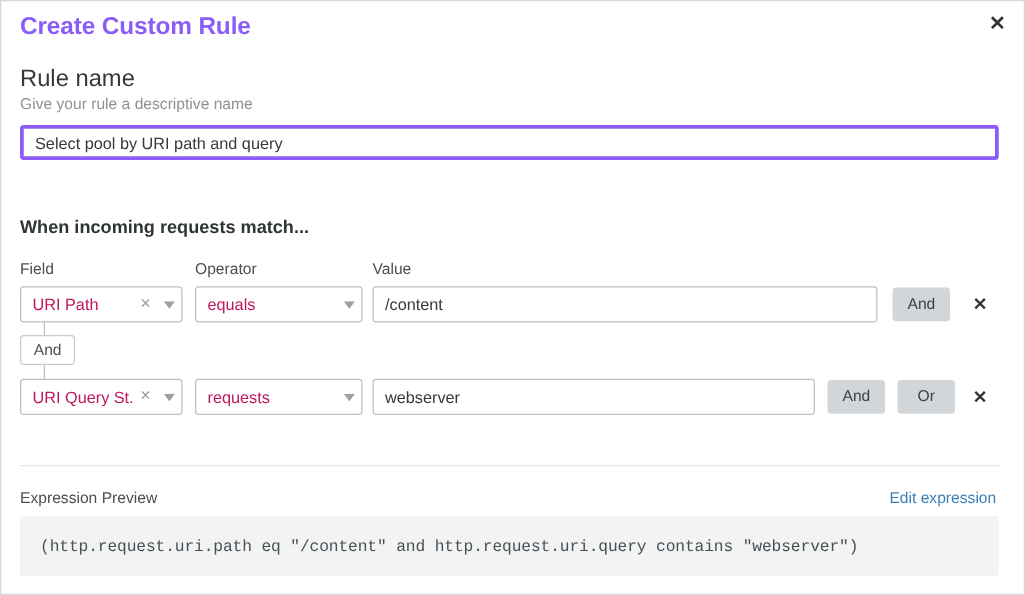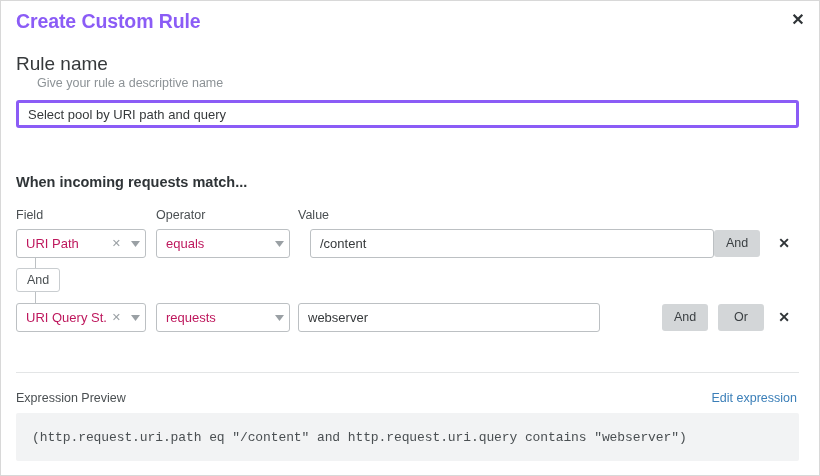--- a/index.html
+++ b/index.html
@@ -40,21 +40,20 @@
   
   .field-label {
     position: absolute;
     font-size: 19px;
     color: #36393b;
   }
   .field-help {
     position: absolute;
     font-size: 12.5px;
     color: #8c9296;
-    margin-left: 21px;
   }
   .rule-name-input {
     position: absolute;
     left: 15px; top: 99px;
     width: 783px; height: 28px;
     border: 3px solid #8b5cf6;
     border-radius: 3px;
     background: #fff;
     font-family: "Liberation Sans", sans-serif;
     font-size: 13px;
@@ -237,21 +236,21 @@
       </span>
     </div>
     <div class="select-box" style="left:155px; width:134px;">
       <span class="select-text">equals</span>
       <span class="chev">
         <svg width="9" height="6" viewBox="0 0 9 6">
             <path d="M0 0 L9 0 L4.5 6 Z" fill="#9aa0a4"></path>
           </svg>
       </span>
     </div>
-    <input class="value-input" style="left: 297px; width: 404px; margin-left: 12px;" value="/content" placeholder="Enter value">
+    <input class="value-input" style="left: 297px; width: 404px;" value="/content" placeholder="Enter value">
     <button class="logic-btn" style="left:713px; top:1px;">And</button>
     <button class="del-x" style="left:772px; top:3px;">✕</button>
   </div>
 
   <div class="cond-row" style="top:302px;">
     <div class="select-box" style="left:15px; width:130px;">
       <span class="select-text">URI Query St...</span>
       <span class="clear-x">✕</span>
       <span class="chev">
         <svg width="9" height="6" viewBox="0 0 9 6">
@@ -260,21 +259,21 @@
       </span>
     </div>
     <div class="select-box" style="left:155px; width:134px;">
       <span class="select-text">requests</span>
       <span class="chev">
         <svg width="9" height="6" viewBox="0 0 9 6">
             <path d="M0 0 L9 0 L4.5 6 Z" fill="#9aa0a4"></path>
           </svg>
       </span>
     </div>
-    <input class="value-input" style="left: 297px; width: 302px;" value="webserver" placeholder="Enter value">
+    <input class="value-input" style="left: 297px; width: 354px;" value="webserver" placeholder="Enter value">
     <button class="logic-btn" style="left:661px; top:1px;">And</button>
     <button class="logic-btn" style="left:717px; top:1px;">Or</button>
     <button class="del-x" style="left:772px; top:3px;">✕</button>
   </div>
 
   <div class="divider"></div>
   <div class="exp-label">Expression Preview</div>
   <a class="edit-exp">Edit expression</a>
   <div class="exp-box">
     <span class="exp-code">(http.request.uri.path eq "/content" and http.request.uri.query contains "webserver")</span>

